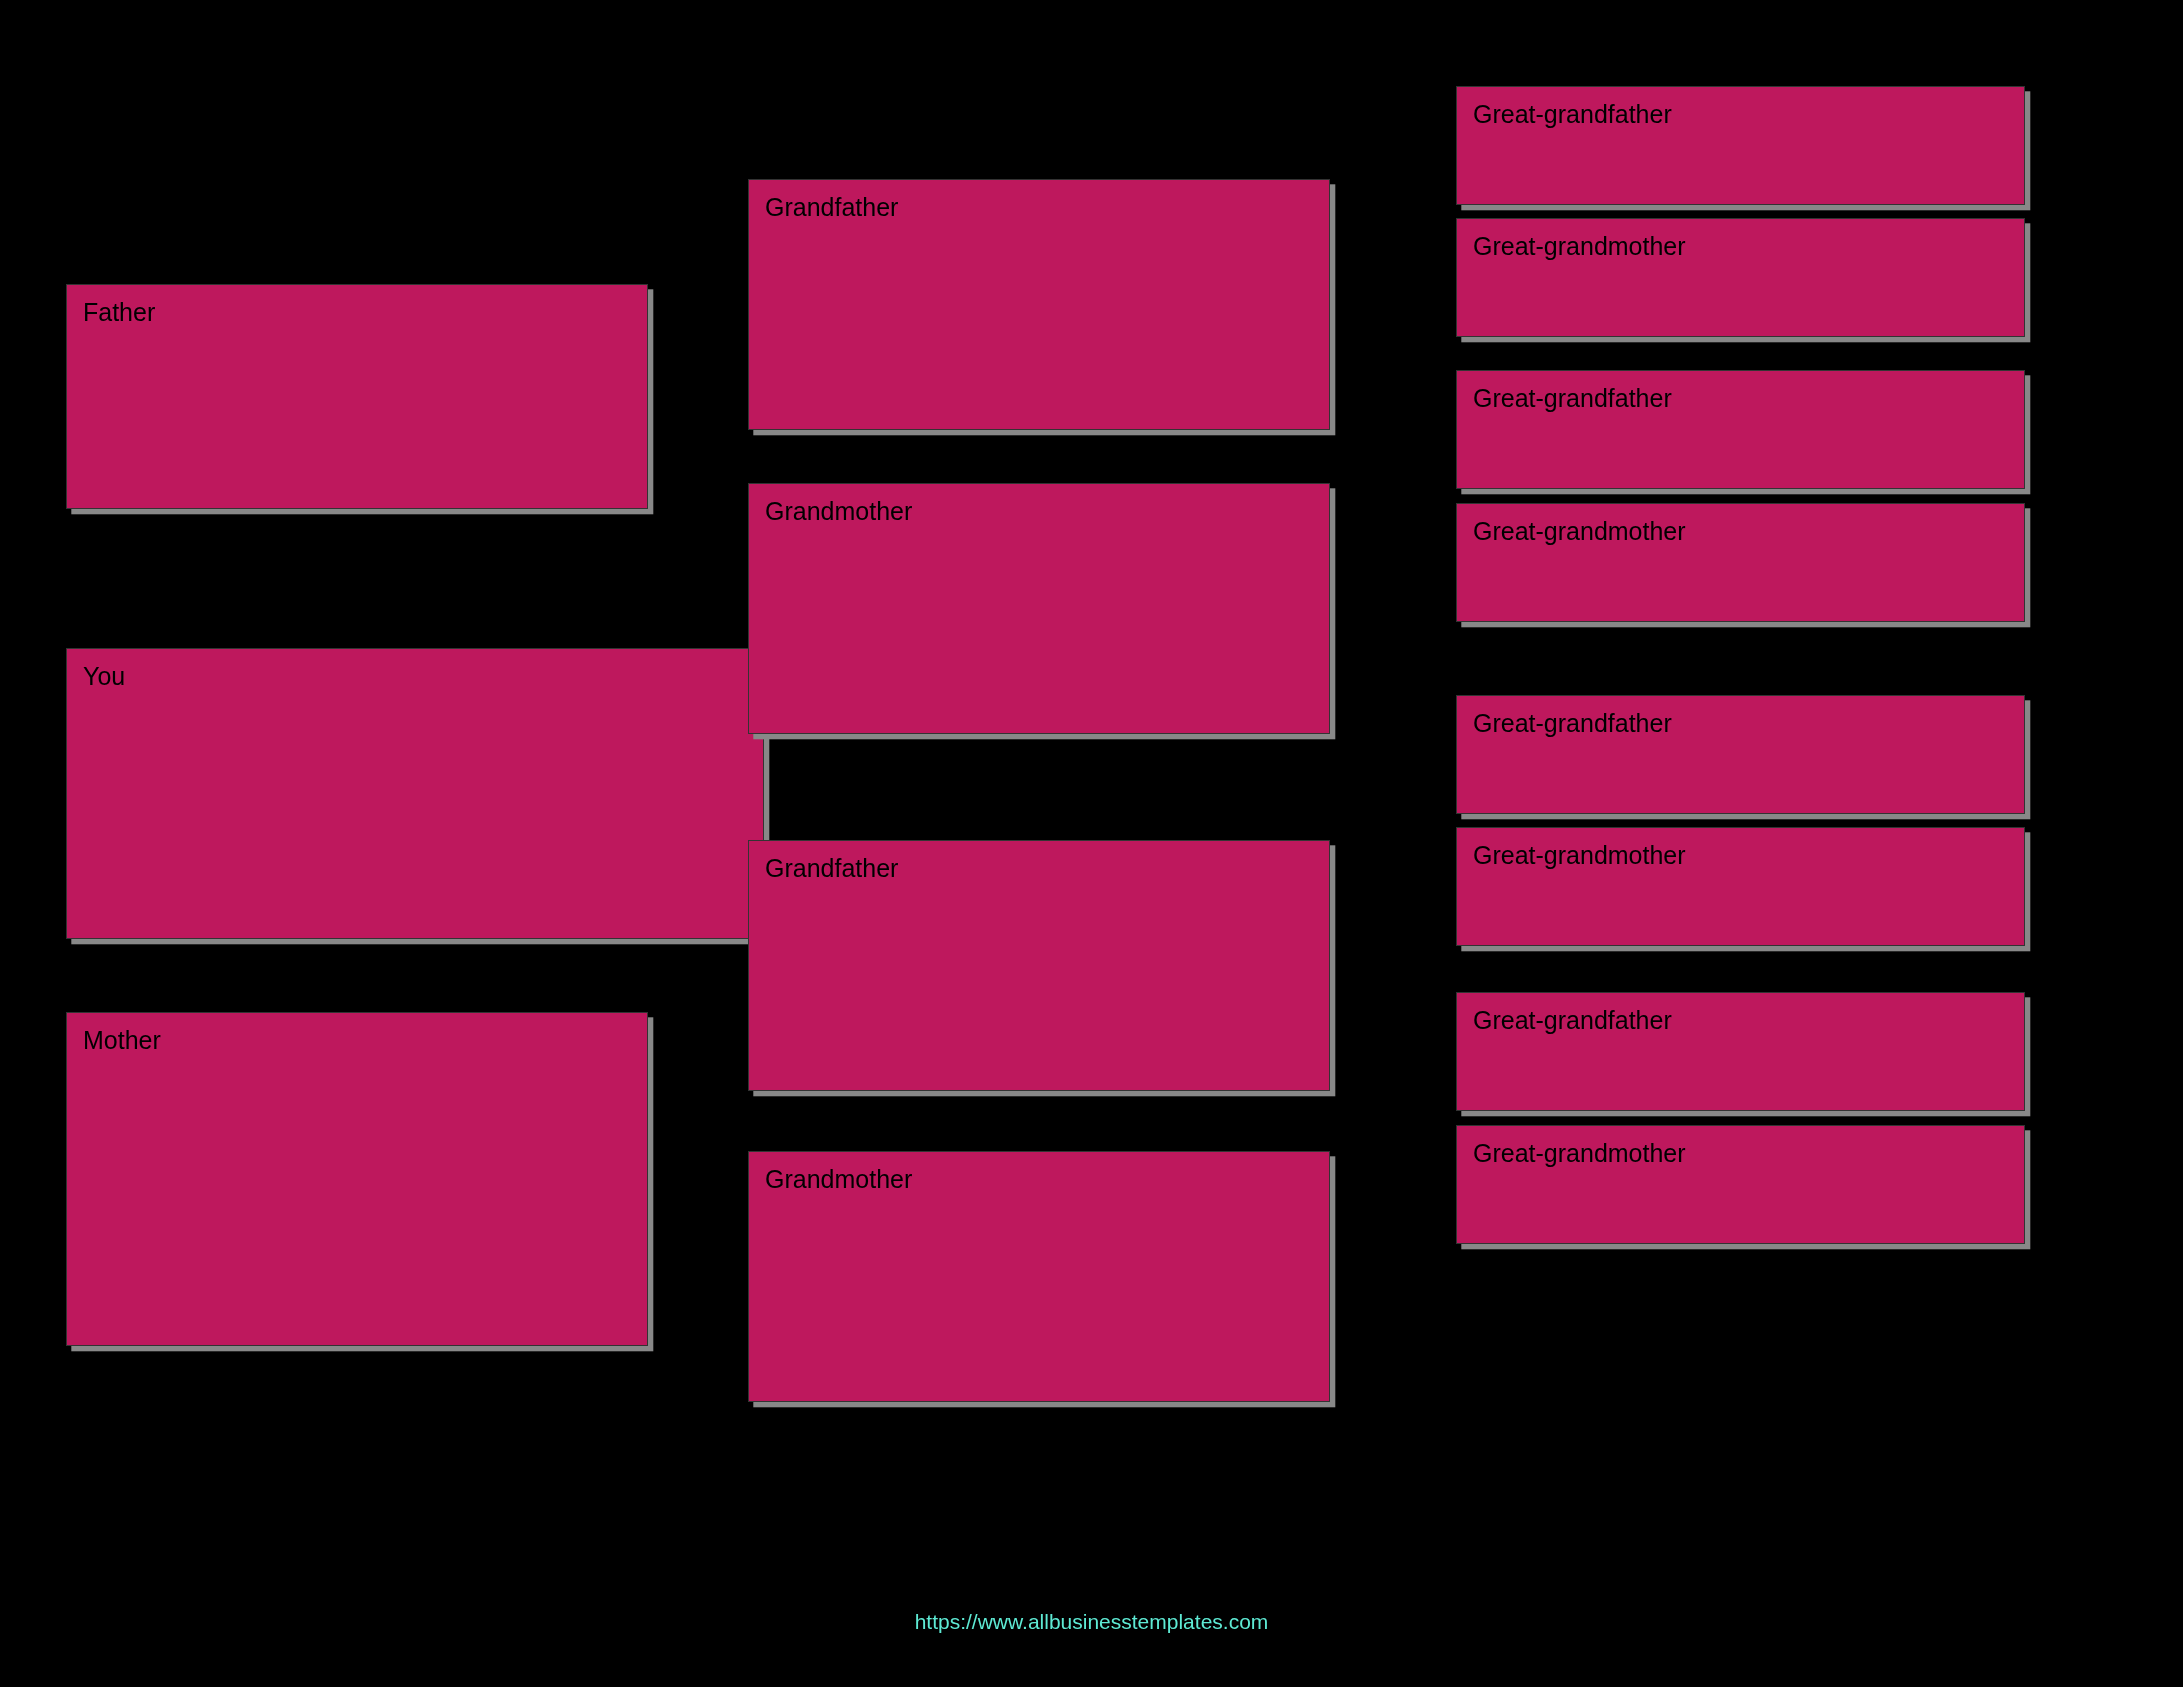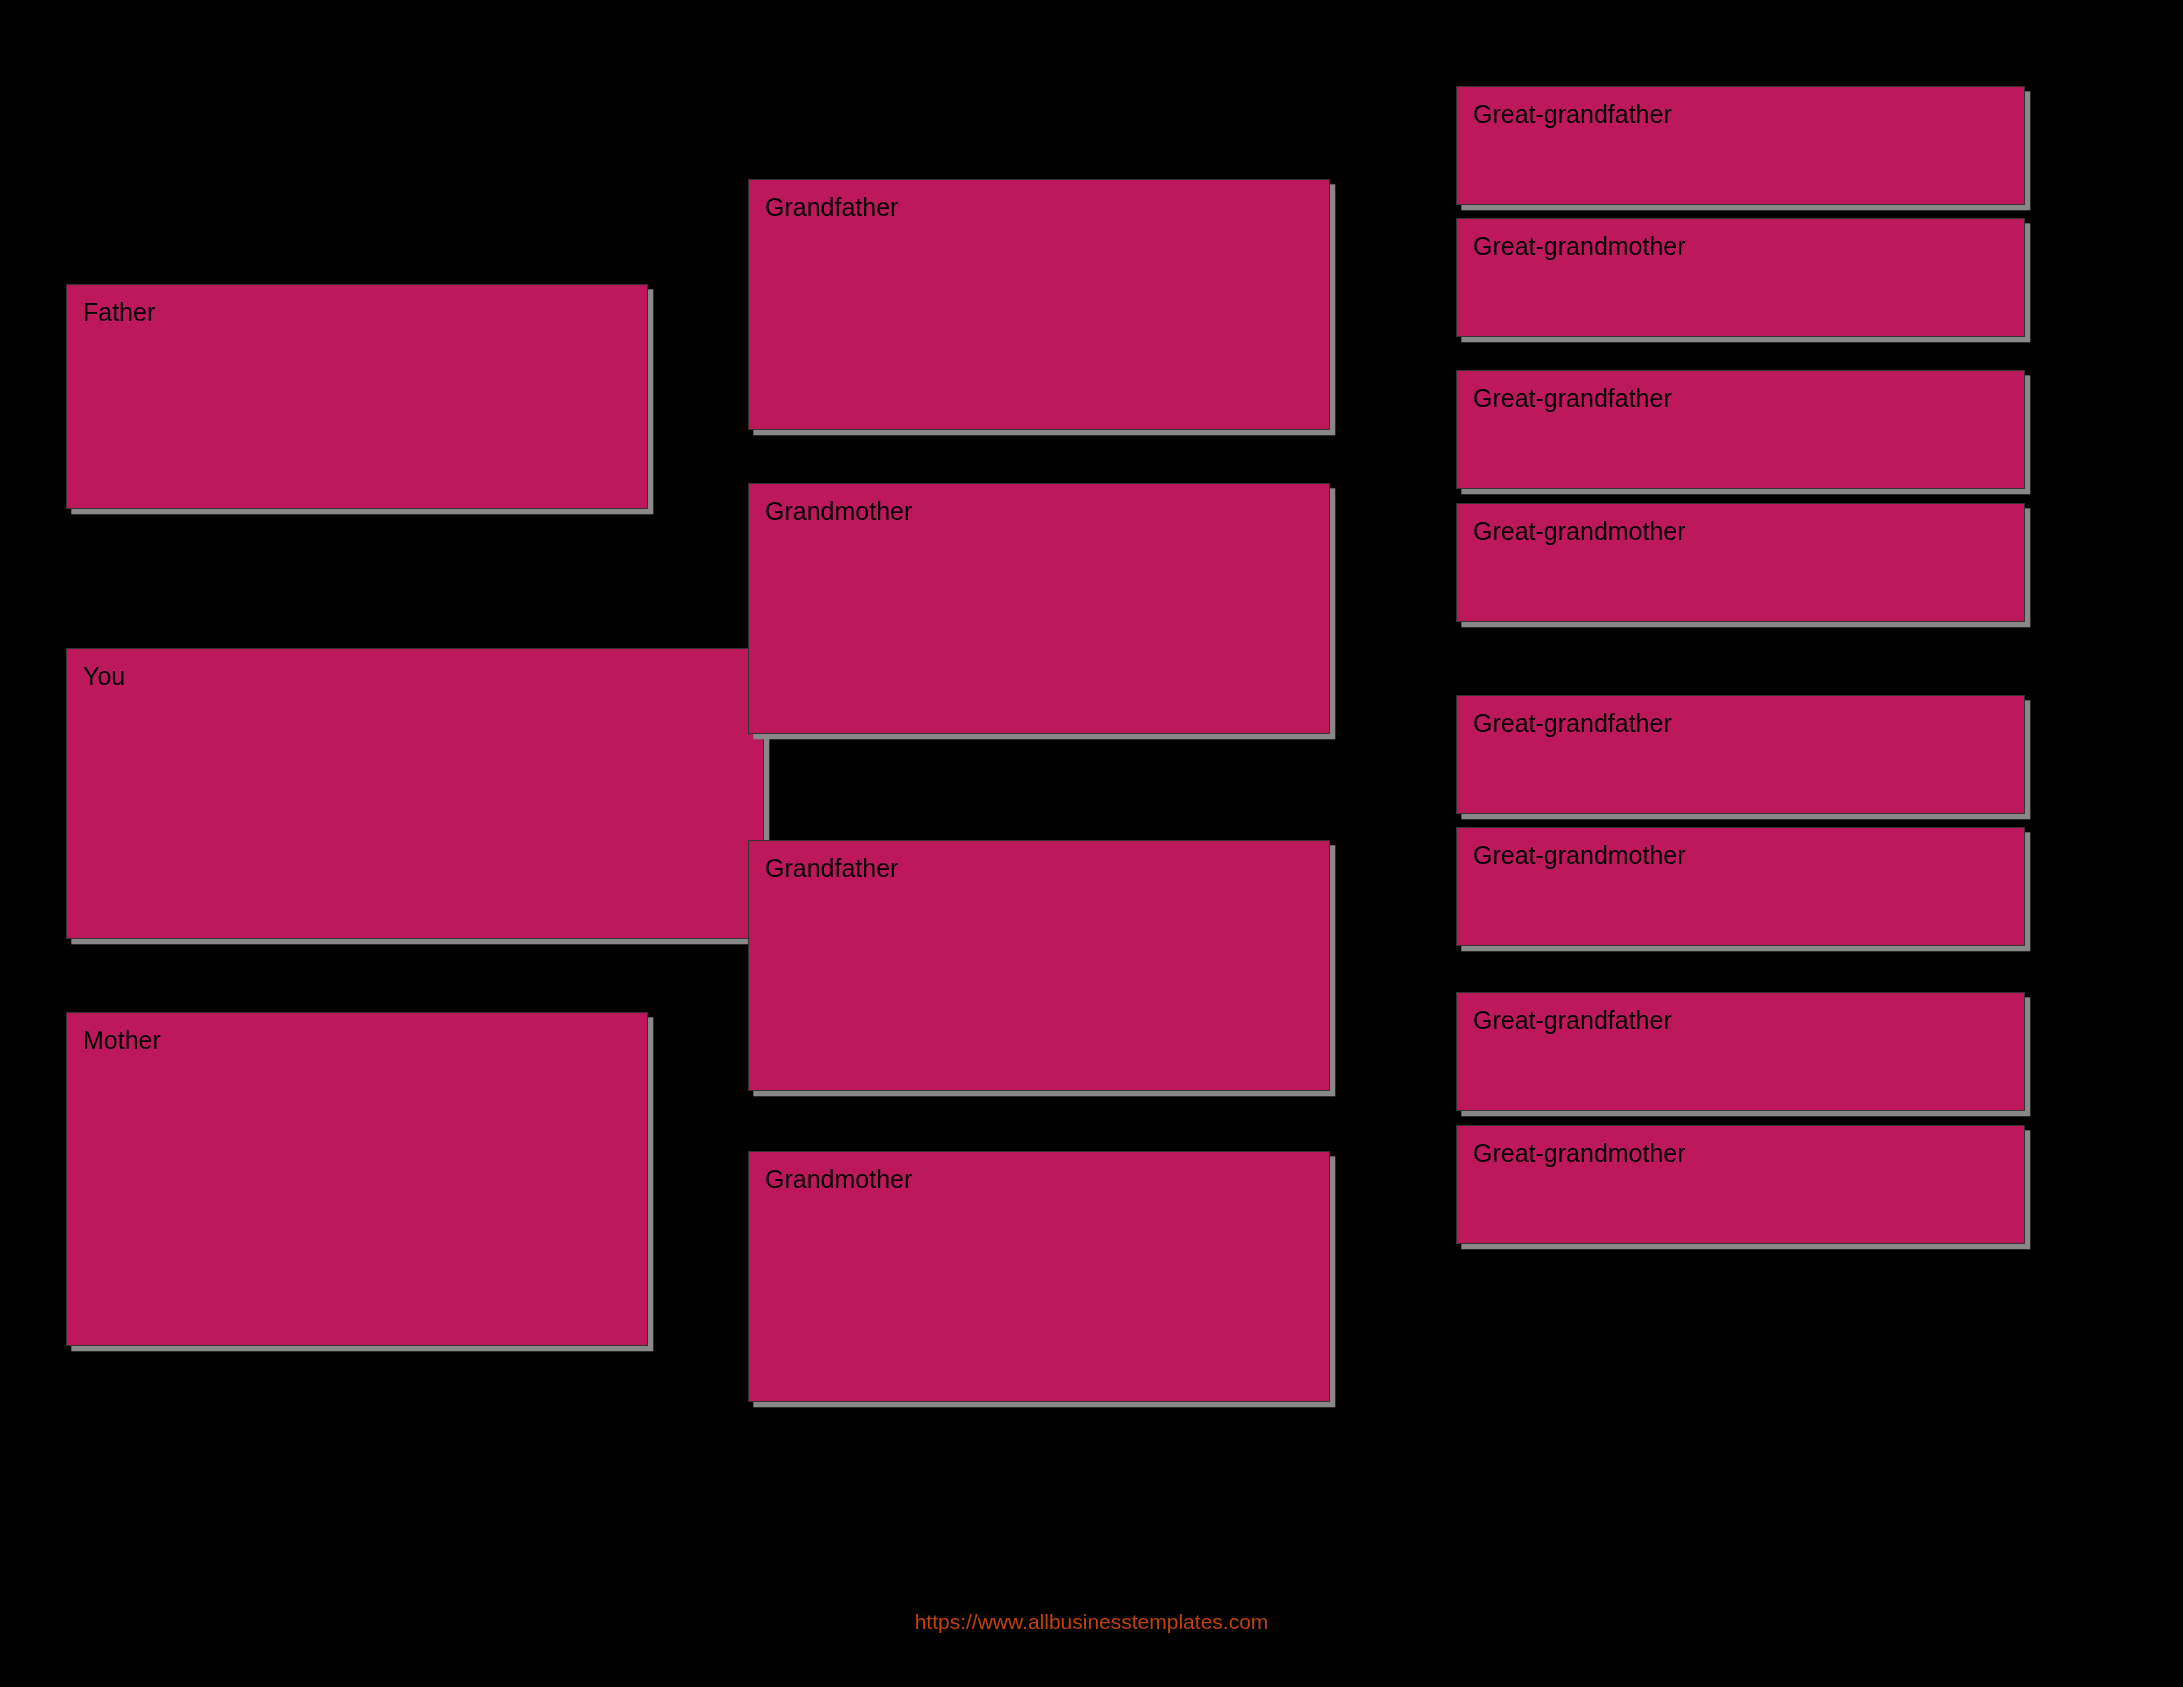--- a/index.html
+++ b/index.html
@@ -44,21 +44,21 @@
     .connector-svg line {
       stroke: #000;
       stroke-width: 3;
     }
 
     .footer {
       position: absolute;
       bottom: 53px;
       width: 100%;
       text-align: center;
-      color: #c2410c;
+      color: #5eead4;
       font-size: 21px;
       font-family: Arial, sans-serif;
     }
   </style>
 </head>
 <body>
 
 <div class="family-tree">
 
   <svg class="connector-svg" viewBox="0 0 3300 2550" width="2183" height="1687">

